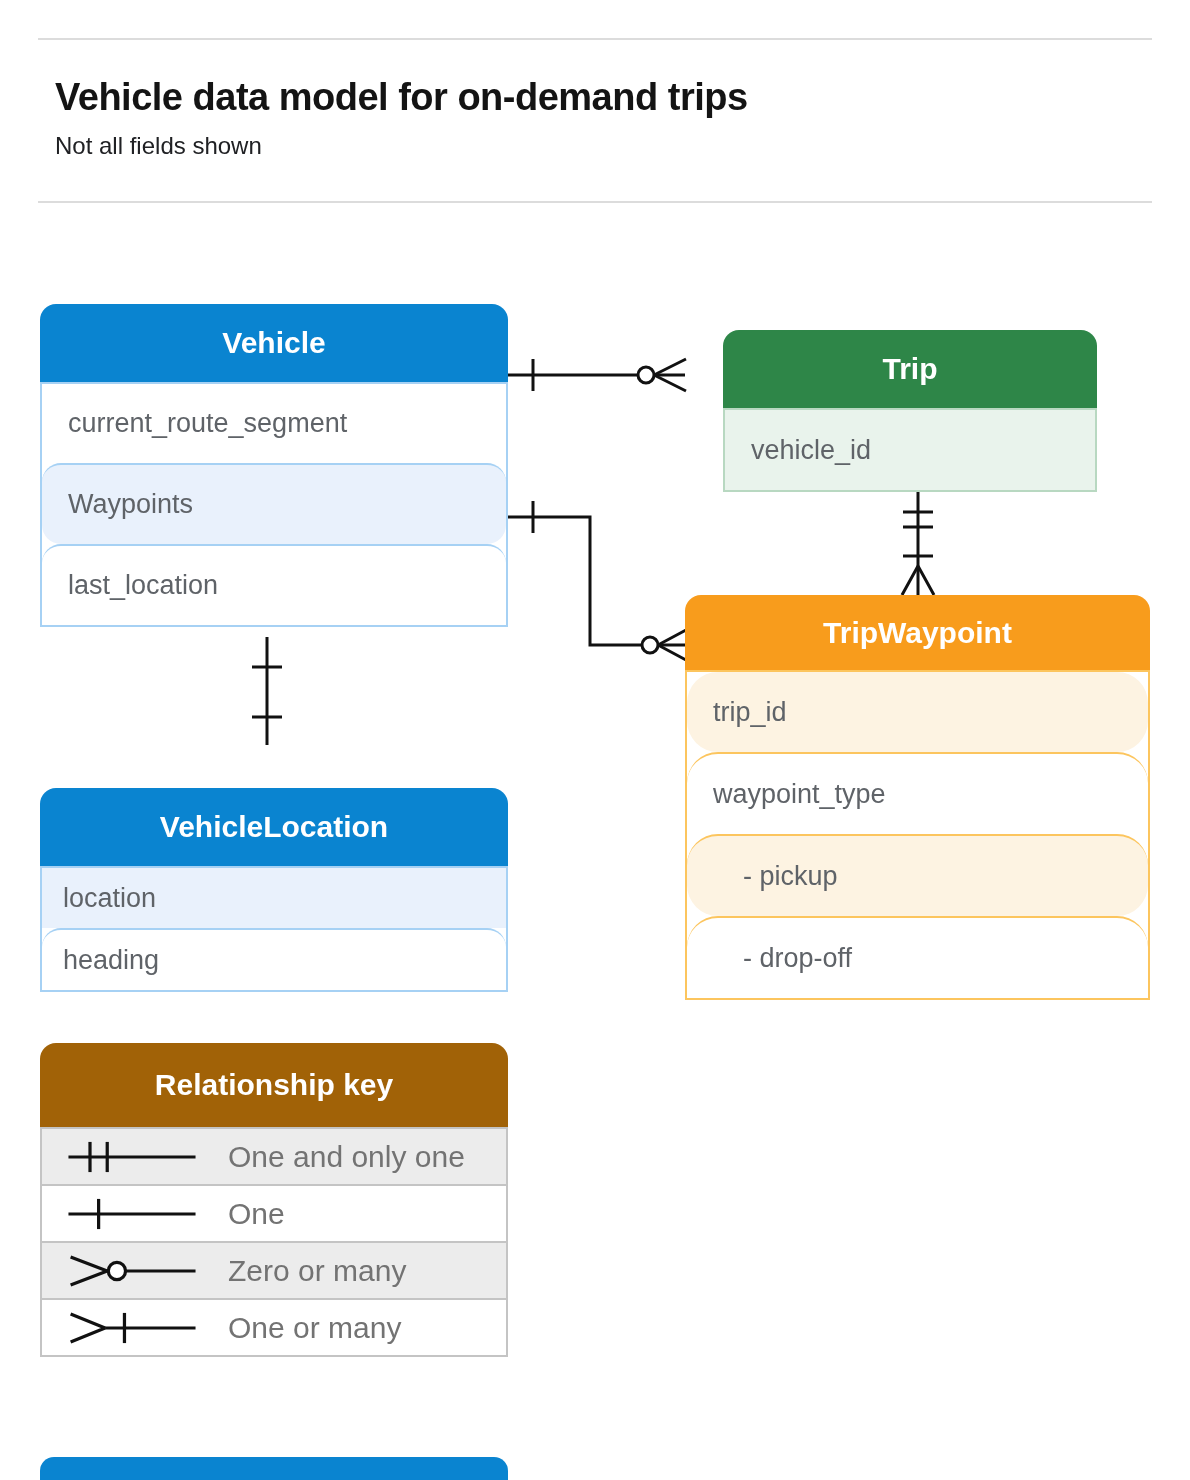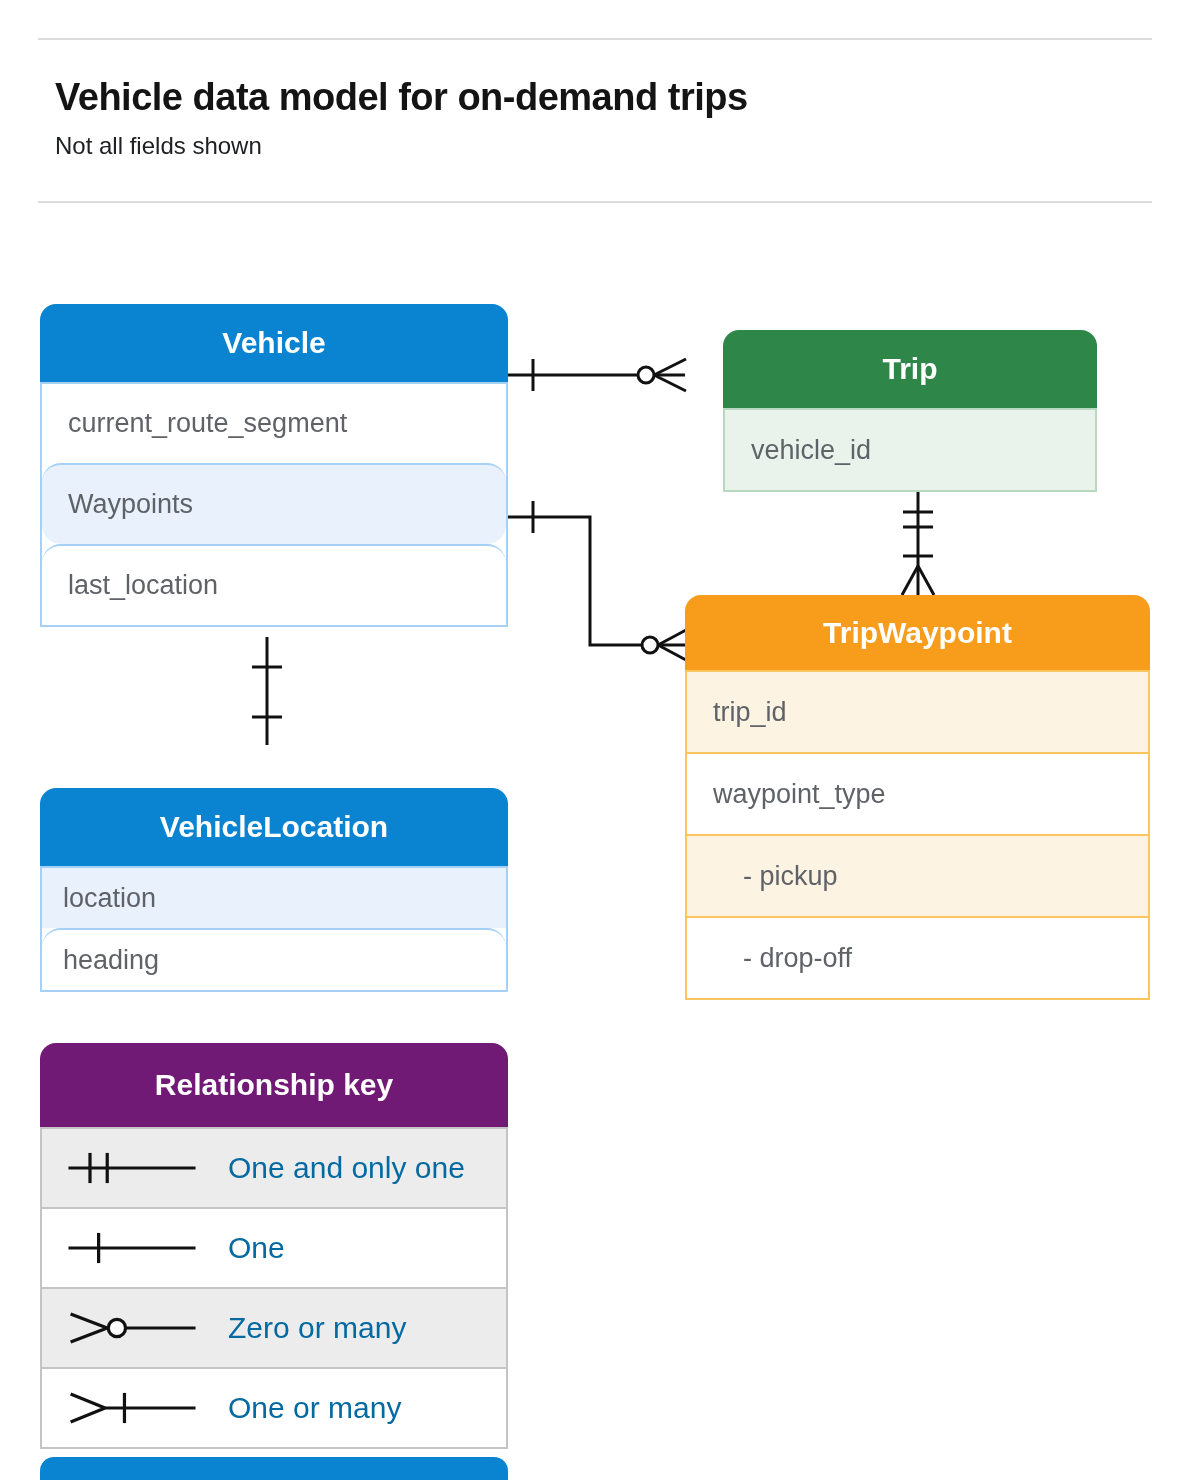--- a/index.html
+++ b/index.html
@@ -37,28 +37,28 @@
 
   
   .t-green .ehead{background:#2e8648;}
   .t-green .ebody{border-color:#b8d8c1;}
   .t-green .row{height:80px;}
   .t-green .row.shaded{background:#e9f3ec;}
 
   
   .t-orange .ehead{background:#f89c1c;height:75px;}
   .t-orange .ebody{border-color:#fcc55e;}
-  .t-orange .row{height:80px;}
+  .t-orange .row{height:80px;border-radius:31px;}
   .t-orange .row + .row{border-top-color:#fcc55e;}
   .t-orange .row.shaded{background:#fdf3e2;}
 
   
-  .t-gray .ehead{background:#701a75;height:84px;}
+  .t-gray .ehead{background:#a16207;height:84px;}
   .t-gray .ebody{border-color:#c4c4c4;}
-  .t-gray .row{height:78px;padding-left:20px;font-size:30px;color:#0369a1;}
+  .t-gray .row{height:55px;padding-left:20px;font-size:30px;color:#737373;}
   .t-gray .row + .row{border-top-color:#c4c4c4;}
   .t-gray .row.shaded{background:#ececec;}
   .t-gray .sym{width:140px;height:44px;flex:0 0 140px;}
   .t-gray .klabel{margin-left:26px;}
 
   .vl .row{height:60px;padding-left:21px;}
 
   .overlay{position:absolute;left:0;top:0;pointer-events:none;}
   .overlay *{stroke:#111111;stroke-width:3;fill:none;}
   .overlay circle{fill:#ffffff;}

